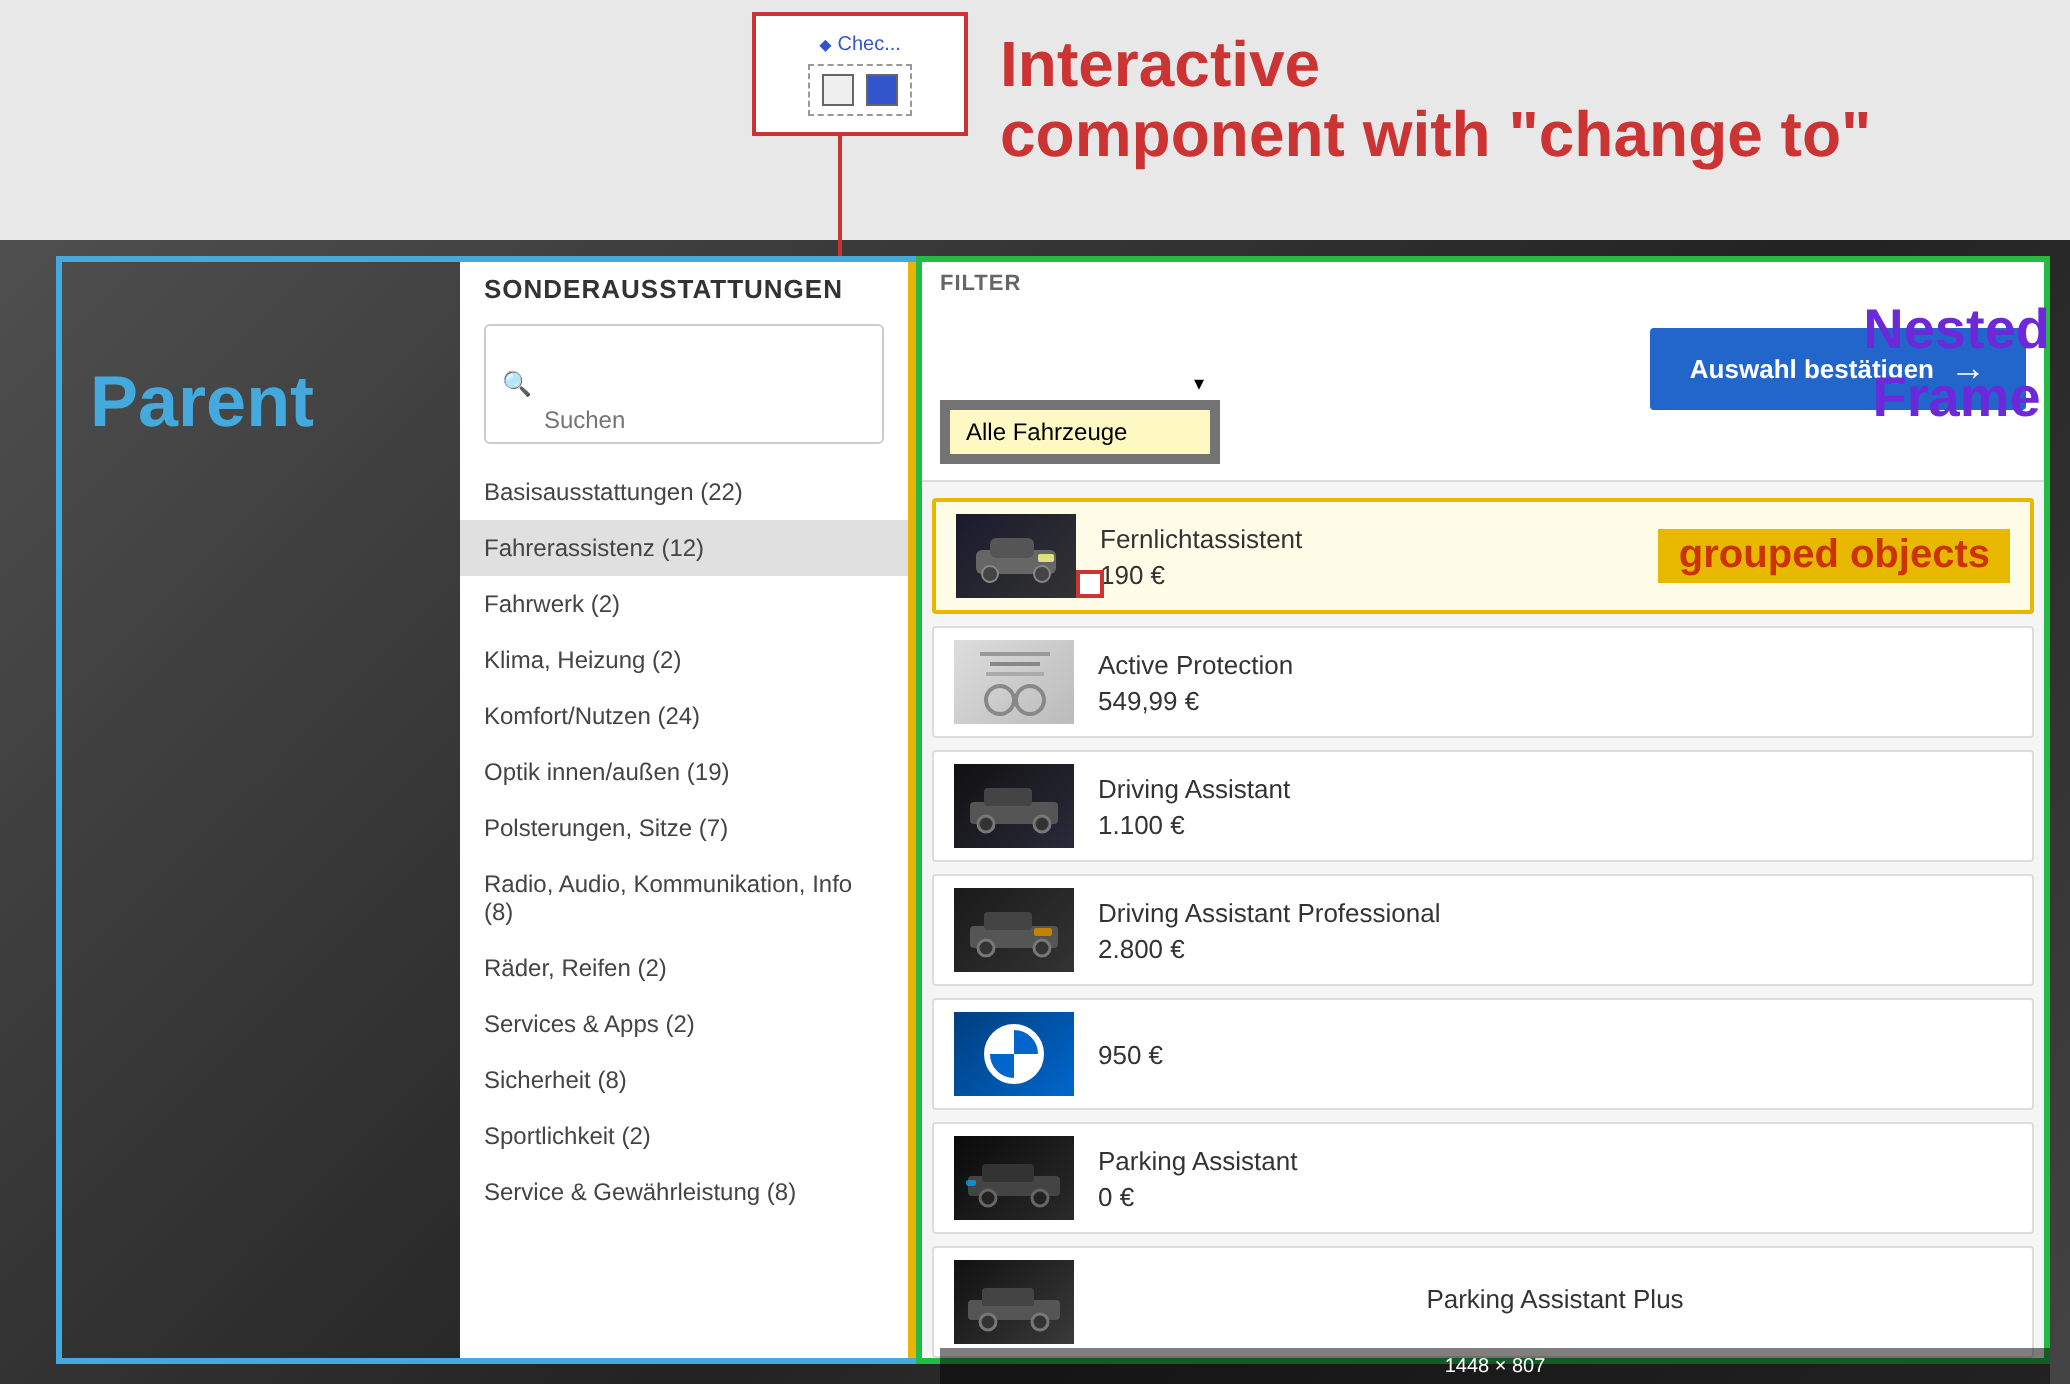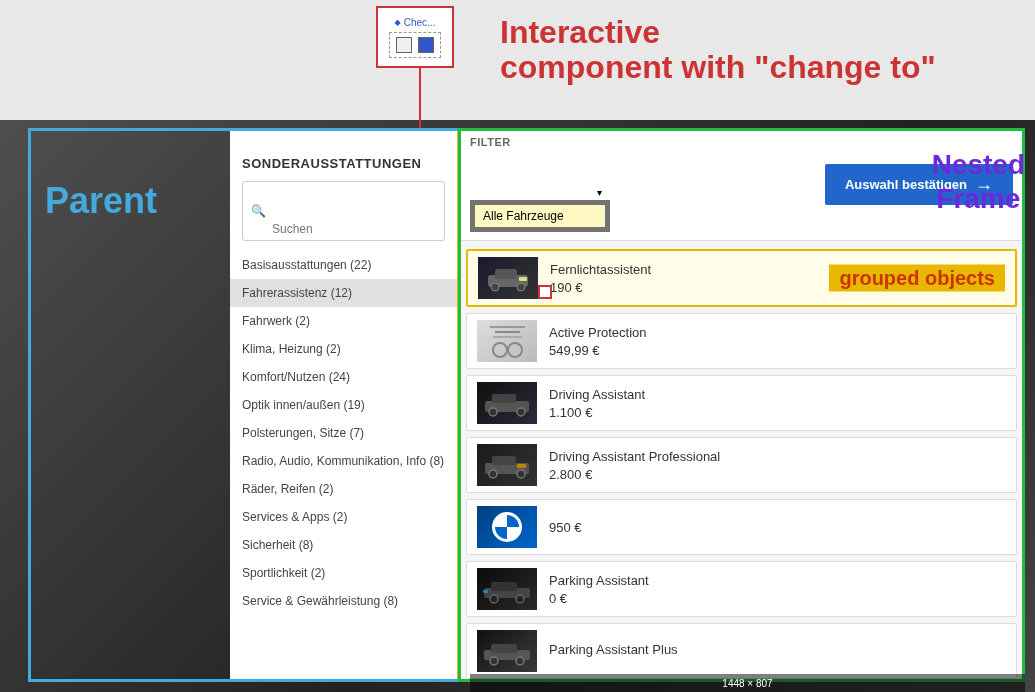--- a/index.html
+++ b/index.html
@@ -30,21 +30,21 @@
       display: flex;
       align-items: flex-start;
       padding: 8px 0 0 0;
     }
 
     
     .interactive-component-box {
       position: absolute;
       top: 6px;
       left: 376px;
-      width: 78px;
+      width: 108px;
       height: 62px;
       border: 2px solid #cc3333;
       background: white;
       display: flex;
       flex-direction: column;
       align-items: center;
       justify-content: center;
       z-index: 20;
     }
     .interactive-component-box .comp-title {
@@ -165,23 +165,23 @@
       background: white;
       z-index: 12;
       display: flex;
     }
 
     
     .sidebar {
       width: 228px;
       min-width: 228px;
       background: white;
-      border-right: 1px solid #eab308;
+      border-right: 4px solid #eab308;
       overflow-y: auto;
-      padding: 28px 0;
+      padding: 9px 0;
     }
     .sidebar-title {
       font-size: 13px;
       font-weight: bold;
       color: #333;
       padding: 0 12px 10px 12px;
       letter-spacing: 0.5px;
     }
     .search-box {
       display: flex;
@@ -581,21 +581,21 @@
             <circle cx="38" cy="25" r="4" fill="#222" stroke="#666" stroke-width="1.5"></circle>
             <rect x="1" y="16" width="5" height="3" rx="1" fill="#00aaff" opacity="0.7"></rect>
           </svg>
         </div>
         <div class="product-info">
           <div class="product-name">Parking Assistant</div>
           <div class="product-price">0 €</div>
         </div>
       </div>
 
-      <div class="product-item" style="margin-bottom:4px;">
+      <div class="product-item" style="margin-bottom:4px;text-align:center;">
         <div class="product-img" style="background: linear-gradient(135deg, #111, #3a3a3a); display:flex; align-items:center; justify-content:center;">
           <svg width="50" height="30" viewBox="0 0 50 30">
             <rect x="2" y="14" width="46" height="10" rx="2" fill="#555"></rect>
             <rect x="9" y="8" width="26" height="9" rx="2" fill="#444"></rect>
             <circle cx="12" cy="25" r="4" fill="#333" stroke="#777" stroke-width="1.5"></circle>
             <circle cx="38" cy="25" r="4" fill="#333" stroke="#777" stroke-width="1.5"></circle>
           </svg>
         </div>
         <div class="product-info">
           <div class="product-name">Parking Assistant Plus</div>

